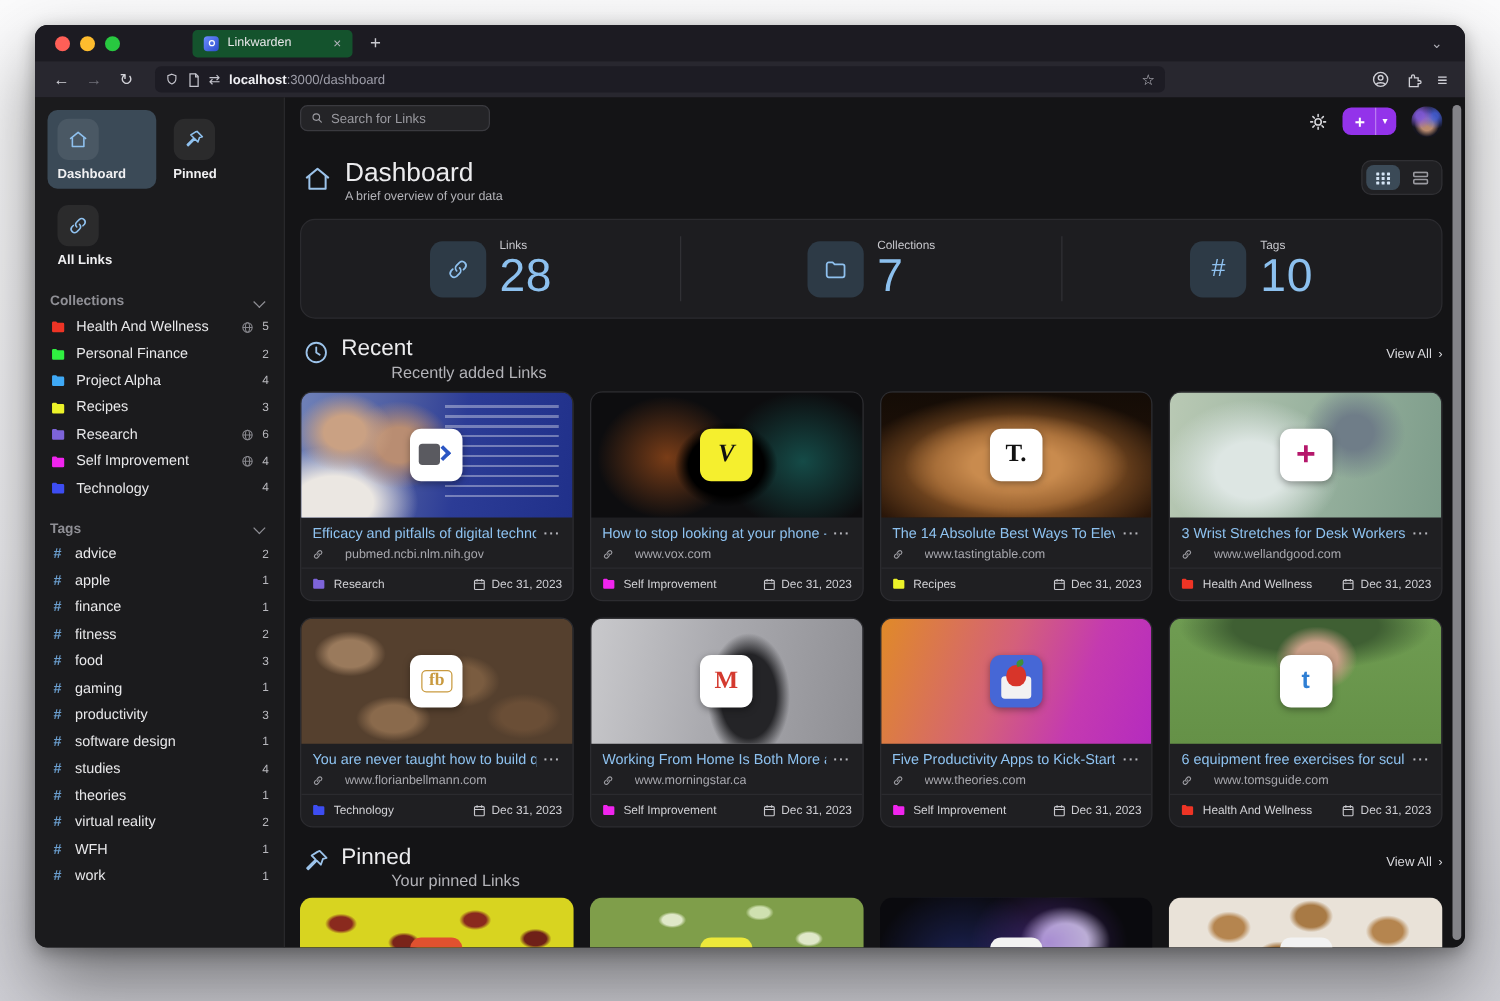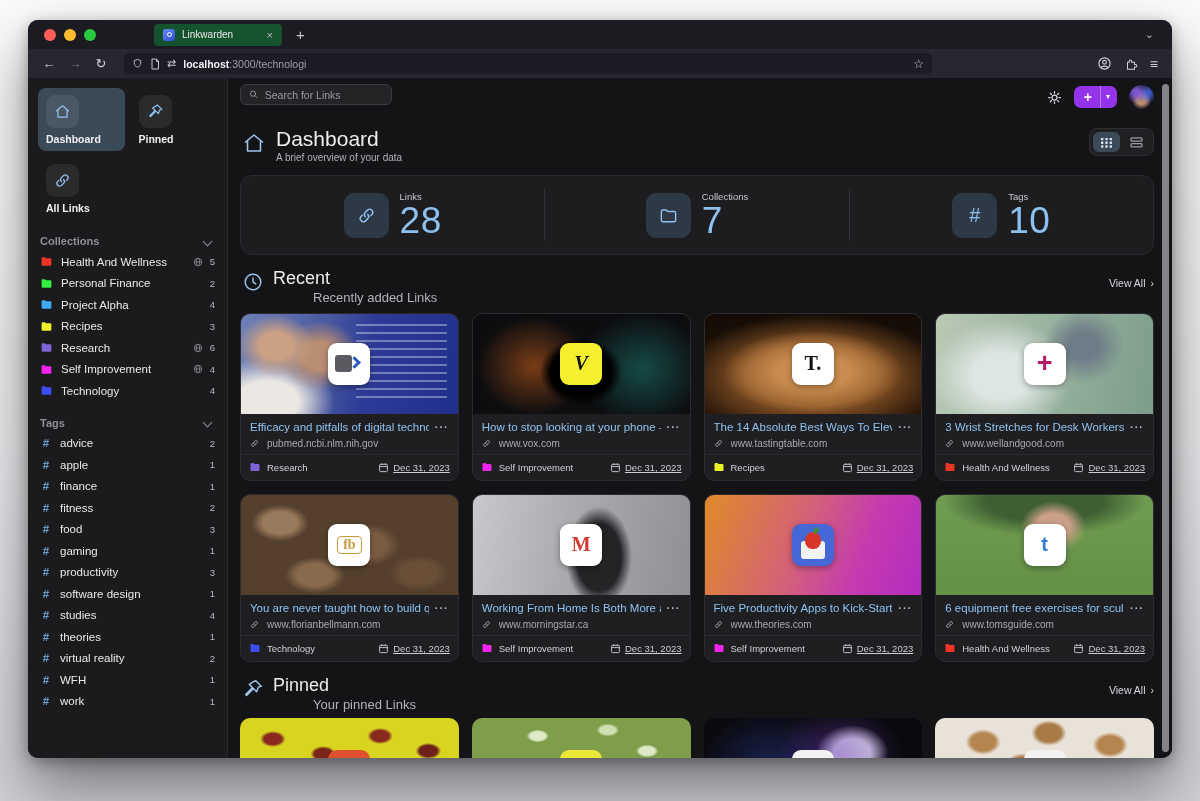--- a/index.html
+++ b/index.html
@@ -115,27 +115,27 @@
     display:flex; flex-direction:column; }
   .thumb { height:100px; position:relative; flex:none; }
   .logo { position:absolute; left:50%; top:50%; transform:translate(-50%,-50%); width:42px; height:42px;
     border-radius:9px; background:#fff; display:flex; align-items:center; justify-content:center;
     box-shadow:0 2px 6px rgba(0,0,0,.35); }
   .logo span { font-size:20px; font-weight:bold; }
   .cbody { padding:7px 9px 0 9px; }
   .trow { display:flex; align-items:center; gap:6px; }
   .ctitle { font-size:11.5px; color:#8ec2f0; white-space:nowrap; overflow:hidden; text-overflow:clip; flex:1; }
   .dots { color:#b5b5bb; font-size:11px; font-weight:bold; letter-spacing:1px; flex:none; }
-  .urow { display:flex; align-items:center; gap:8px; margin-top:5px; color:#9d9da3; }
+  .urow { display:flex; align-items:center; gap:17px; margin-top:5px; color:#9d9da3; }
   .curl { font-size:10px; color:#a8a8ae; white-space:nowrap; overflow:hidden; }
   .cfoot { margin-top:auto; border-top:1px solid #2b2b2f; height:26px; display:flex; align-items:center;
     padding:0 8px; gap:6px; }
   .fname { font-size:9.5px; color:#d2d2d6; flex:1; white-space:nowrap; overflow:hidden; }
   .fdate { display:flex; align-items:center; gap:4px; color:#c9c9ce; }
-  .fdate span { font-size:9.5px; color:#cdcdd2;text-decoration:underline; }
+  .fdate span { font-size:9.5px; color:#cdcdd2; }
 
   
   .t-pubmed { background:
       radial-gradient(55px 45px at 16% 32%, #caa183 0 30%, transparent 70%),
       radial-gradient(60px 50px at 36% 42%, #b98d72 0 28%, transparent 70%),
       radial-gradient(90px 60px at 12% 88%, #ebe7e2 0 35%, transparent 75%),
       linear-gradient(100deg,#6f81b8 0%,#49589f 38%,#2c3c96 58%,#20308a 100%); }
   .t-pubmed .tlines { position:absolute; right:5%; top:10%; width:42%; height:74%; opacity:.5;
       background:repeating-linear-gradient(180deg, rgba(255,255,255,.7) 0 2px, transparent 2px 8px); }
   .t-vox { background:
@@ -230,21 +230,21 @@
       <span class="nav-glyph">↻</span>
       <div class="urlbar">
         <svg width="11" height="11" viewBox="0 0 24 24" fill="none" stroke="#c5c5cd" stroke-width="2">
             <path d="M12 3l7 2.5V11c0 4.5-3 7.5-7 9-4-1.5-7-4.5-7-9V5.5z"></path>
           </svg>
         <svg width="10" height="12" viewBox="0 0 20 24" fill="none" stroke="#c5c5cd" stroke-width="2">
             <path d="M4 2h9l4 4v16H4z"></path>
             <path d="M13 2v5h4"></path>
           </svg>
         <span style="color:#c5c5cd;font-size:11px">⇄</span>
-        <span class="url-text"><b>localhost</b><span>:3000/technologi</span></span>
+        <span class="url-text"><b>localhost</b><span>:3000/dashboard</span></span>
         <span class="url-star">☆</span>
       </div>
       <div class="chrome-right">
         <svg width="15" height="15" viewBox="0 0 24 24" fill="none" stroke="#cfcfd6" stroke-width="1.8">
             <circle cx="12" cy="12" r="9"></circle>
             <circle cx="12" cy="10" r="3"></circle>
             <path d="M6.5 18.5c1.2-3 9.8-3 11 0"></path>
           </svg>
         <svg width="14" height="14" viewBox="0 0 24 24" fill="none" stroke="#cfcfd6" stroke-width="1.8">
             <path d="M9 9V7a2 2 0 0 1 4 0v2h5v4h2a2 2 0 0 1 0 4h-2v4H6V9z"></path>

